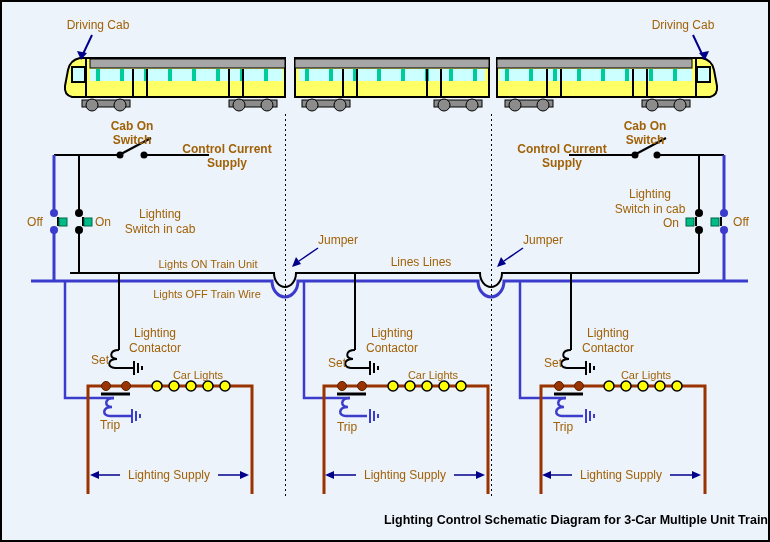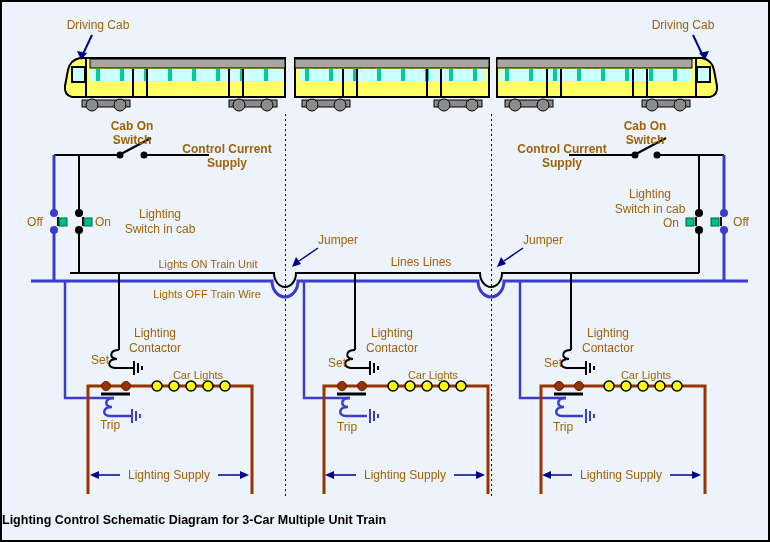--- a/index.html
+++ b/index.html
@@ -17,21 +17,21 @@
     position:absolute;
     font-size:12px;line-height:15px;
     color:#a16207;
     text-align:center;
     white-space:nowrap;
   }
   .lbl.sm{font-size:11px;line-height:13px;}
   .lbl.tight{line-height:14px;font-weight:bold;}
   .caption{
     position:absolute;left:0;right:0;top:511px;
-    text-align:left;
+    text-align:right;
     font-size:12.5px;font-weight:bold;color:#000;
   }
 </style>
 </head>
 <body>
 
 <div class="canvas">
 
   <svg class="schem" width="770" height="542" viewBox="0 0 770 542">
 

